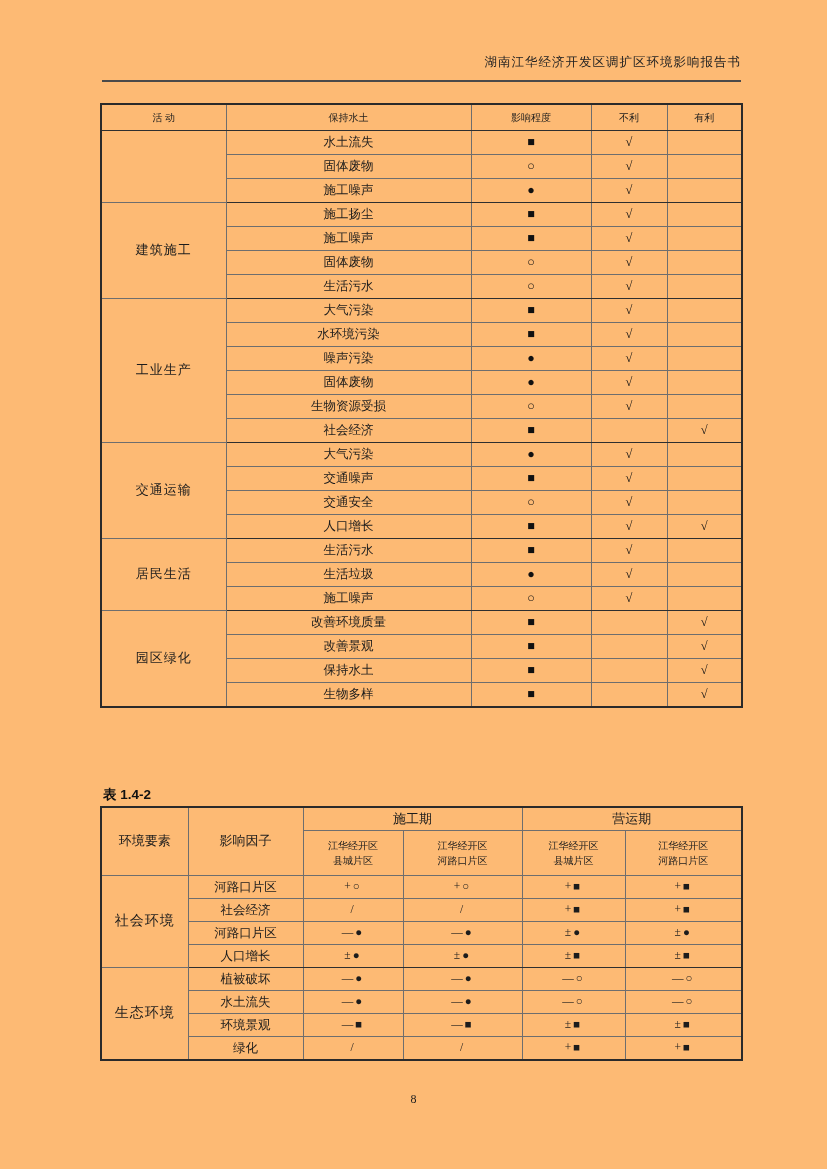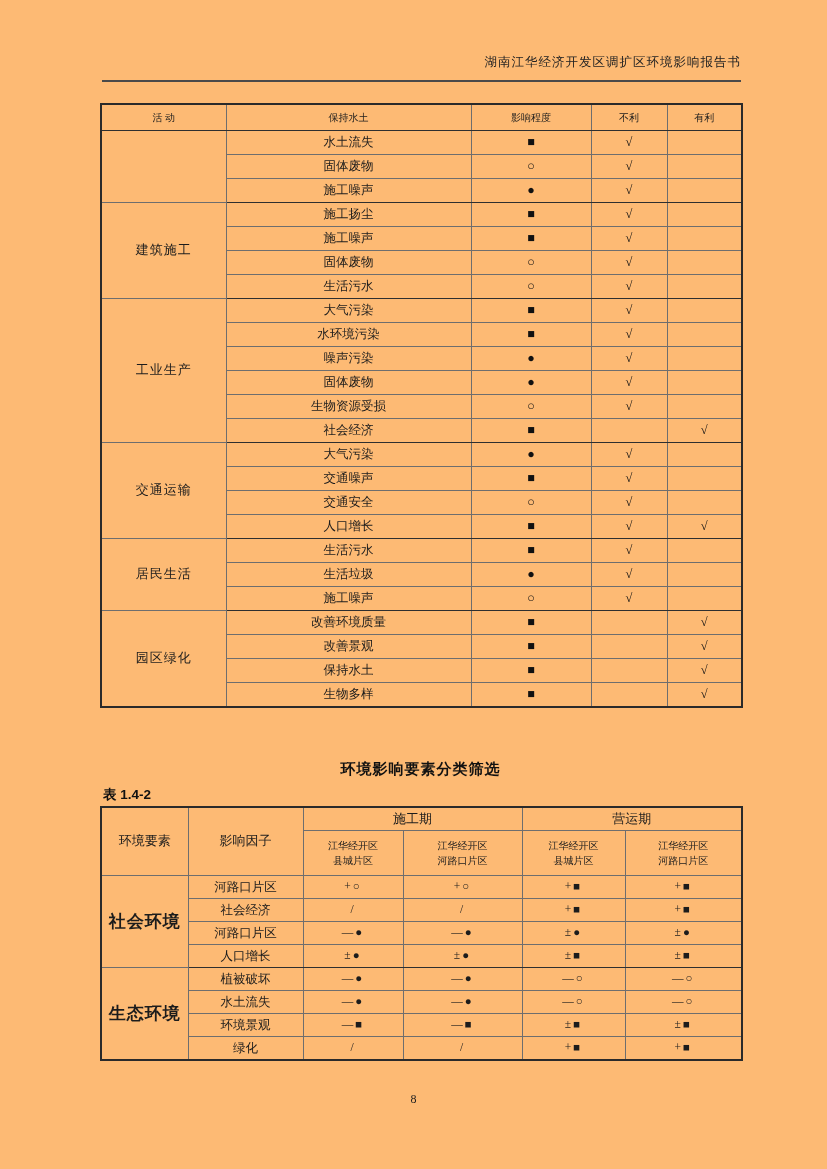--- a/index.html
+++ b/index.html
@@ -39,21 +39,21 @@
   .t2-label{
     position:absolute;left:103px;top:786px;
     font-family:"Liberation Sans","DejaVu Sans",sans-serif;
     font-weight:bold;font-size:13.5px;color:#111;
   }
   .t2{top:806px;}
   .t2 th{font-size:13px;}
   .t2 .period-row th{height:22px;}
   .t2 .sub-row th{height:44px;font-size:10px;}
   .t2 tbody td{height:22px;font-size:12.5px;}
-  .t2 td.elem{font-size:17px;letter-spacing:1px;font-weight:bold;}
+  .t2 td.elem{font-size:14px;letter-spacing:1px;}
   .t2 td.rating{letter-spacing:2px;font-size:11.5px;}
   .sub-line{display:block;line-height:1.5;}
   
   .page-number{
     position:absolute;left:0;top:1092px;width:827px;text-align:center;
     font-size:12px;color:#222;
   }
 </style>
 </head>
 <body>
@@ -229,21 +229,20 @@
         <tr class="gend">
           <td>生物多样</td>
           <td class="sym">■</td>
           <td class="sym"></td>
           <td class="sym">√</td>
         </tr>
       </tbody>
   </table>
 
 
-  <div class="t2-title">环境影响要素分类筛选</div>
   <div class="t2-label">表 1.4-2</div>
 
   <table class="t2">
     <colgroup>
       <col style="width:87px">
         <col style="width:115px">
         <col style="width:100px">
       <col style="width:119px">
         <col style="width:103px">
         <col style="width:117px">

